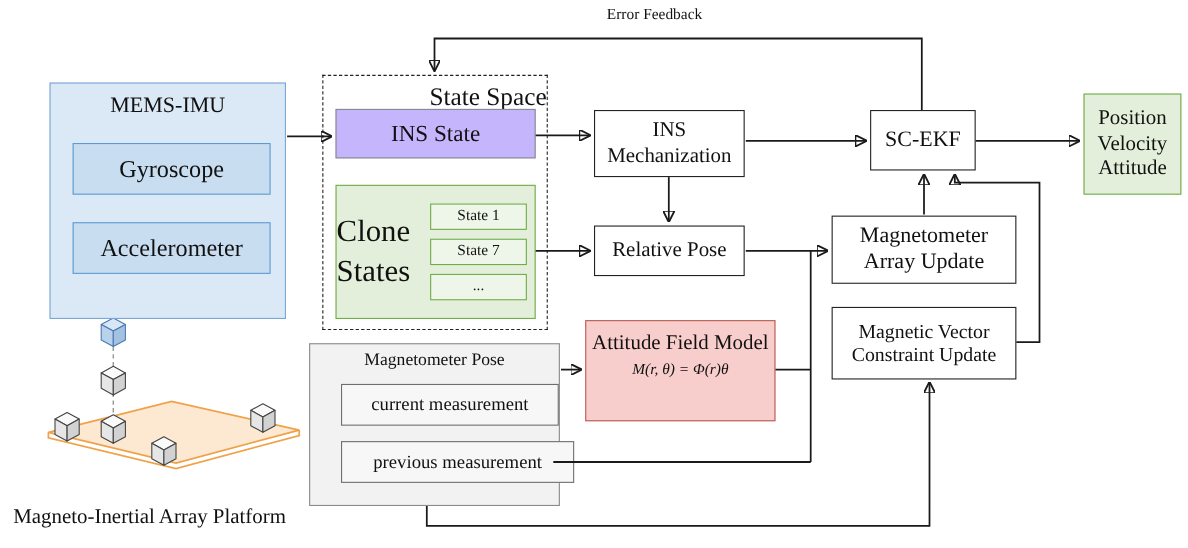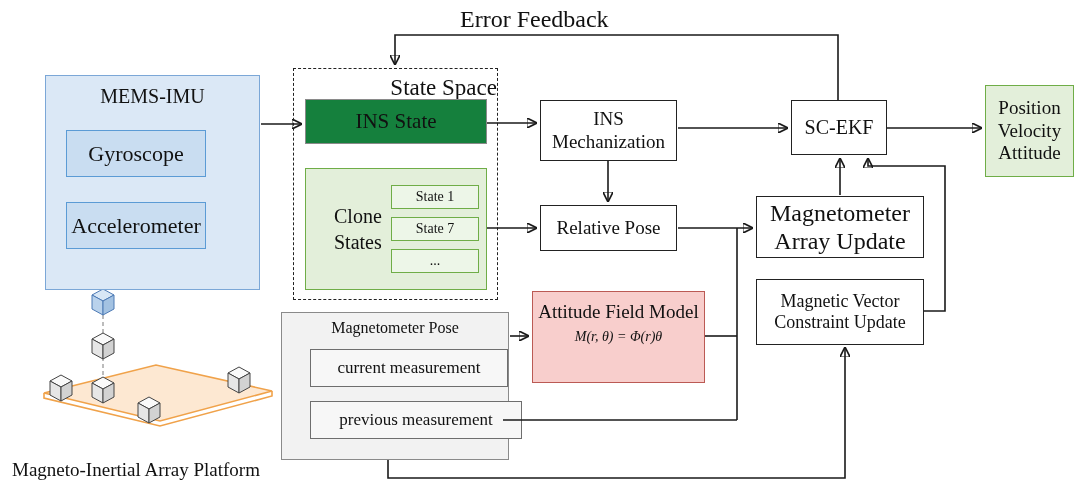--- a/index.html
+++ b/index.html
@@ -6,66 +6,66 @@
   .canvas{position:relative;width:1080px;height:498px;background:#fff;
     font-family:"Liberation Serif",serif;color:#111;overflow:hidden;}
 
   .box{position:absolute;box-sizing:border-box;display:flex;align-items:center;
     justify-content:center;text-align:center;background:#fff;border:1.6px solid #222;
     z-index:2;line-height:1.18;}
 
   #mems{left:45px;top:75px;width:215px;height:215px;background:#dbe8f6;
     border-color:#7ba7d7;display:block;}
   #mems .title{font-size:20px;text-align:center;margin-top:9px;}
-  .mems-sub{position:absolute;left:20px;width:140px;height:47px;background:#c9ddf1;
+  .mems-sub{position:absolute;left:20px;width:180px;height:47px;background:#c9ddf1;
     border:1.4px solid #5b9bd5;display:flex;align-items:center;justify-content:center;
     font-size:22px;box-sizing:border-box;}
   #gyro{top:54px;} #accel{top:126px;}
 
   #state-space{left:293px;top:68px;width:205px;height:232px;border:1.6px dashed #222;
     background:transparent;z-index:1;display:block;}
   #state-space .sslabel{text-align:right;font-size:23px;margin-top:5px;}
 
-  #ins-state{left:305px;top:99px;width:182px;height:45px;background:#15803d;
+  #ins-state{left:305px;top:99px;width:182px;height:45px;background:#c4b5fd;
     border:1.2px solid #8a8a8a;font-size:21px;}
 
   #clone{left:305px;top:168px;width:182px;height:122px;background:#e3efda;
     border:1.2px solid #6fad47;display:flex;justify-content:flex-start;text-align:left;}
-  #clone .clabel{font-size:20px;padding-left:28px;width:74px;line-height:1.3;
+  #clone .clabel{font-size:28px;padding-left:0;width:74px;line-height:1.3;
     align-self:center;}
   #clone .states{display:flex;flex-direction:column;gap:8px;margin-left:auto;
     margin-right:7px;justify-content:flex-end;}
   .state-chip{width:88px;height:24px;background:#edf6e8;border:1.1px solid #6fad47;
     font-size:14px;display:flex;align-items:center;justify-content:center;
     box-sizing:border-box;}
 
   #ins-mech{left:540px;top:100px;width:137px;height:61px;font-size:19px;}
   #rel-pose{left:540px;top:205px;width:137px;height:46px;font-size:19px;}
   #sc-ekf{left:791px;top:100px;width:96px;height:55px;font-size:20px;}
   #pva{left:985px;top:85px;width:89px;height:92px;background:#e3efda;
     border-color:#6fad47;font-size:19px;}
-  #mau{left:756px;top:196px;width:168px;height:62px;font-size:24px;}
+  #mau{left:756px;top:196px;width:168px;height:62px;font-size:20px;}
   #mvcu{left:756px;top:279px;width:168px;height:66px;font-size:18px;}
 
   #mfm{left:532px;top:291px;width:173px;height:92px;background:#f8cecc;
     border-color:#bb5a54;display:block;font-size:19px;}
   #mfm .mtitle{margin-top:9px;text-align:center;}
   #mfm .formula{font-style:italic;text-align:center;margin-top:6px;font-size:14px;}
 
   #mag-array{left:281px;top:312px;width:228px;height:148px;background:#f2f2f2;
     border:1.2px solid #8a8a8a;display:block;}
   #mag-array .malabel{text-align:center;font-size:16px;margin-top:6px;}
   .meas{position:absolute;box-sizing:border-box;background:#f7f7f7;
     border:1.4px solid #6e6e6e;display:flex;align-items:center;justify-content:center;
     font-size:17px;margin-left:20px;}
   #cur-meas{left:8px;top:36px;width:198px;height:38px;}
   #prev-meas{left:8px;top:88px;width:212px;height:38px;}
 
-  #feedback-label{position:absolute;left:460px;top:6px;width:270px;
-    font-size:24px;z-index:2;}
+  #feedback-label{position:absolute;left:460px;top:6px;width:270px;text-align:center;
+    font-size:14px;z-index:2;}
   #caption{position:absolute;left:12px;top:459px;font-size:19px;z-index:2;}
 
   #wires{position:absolute;left:0;top:0;z-index:4;pointer-events:none;}
   #wires path{fill:none;stroke:#1a1a1a;stroke-width:1.6px;}
   #platform{position:absolute;left:30px;top:285px;z-index:1;}
 
   .ct{fill:#fafafa;stroke:#444;stroke-width:1;stroke-linejoin:round;}
   .cl{fill:#e6e6e6;stroke:#444;stroke-width:1;stroke-linejoin:round;}
   .cr{fill:#d2d2d2;stroke:#444;stroke-width:1;stroke-linejoin:round;}
   .bt{fill:#d8e7f6;stroke:#4d7ab5;stroke-width:1;stroke-linejoin:round;}

